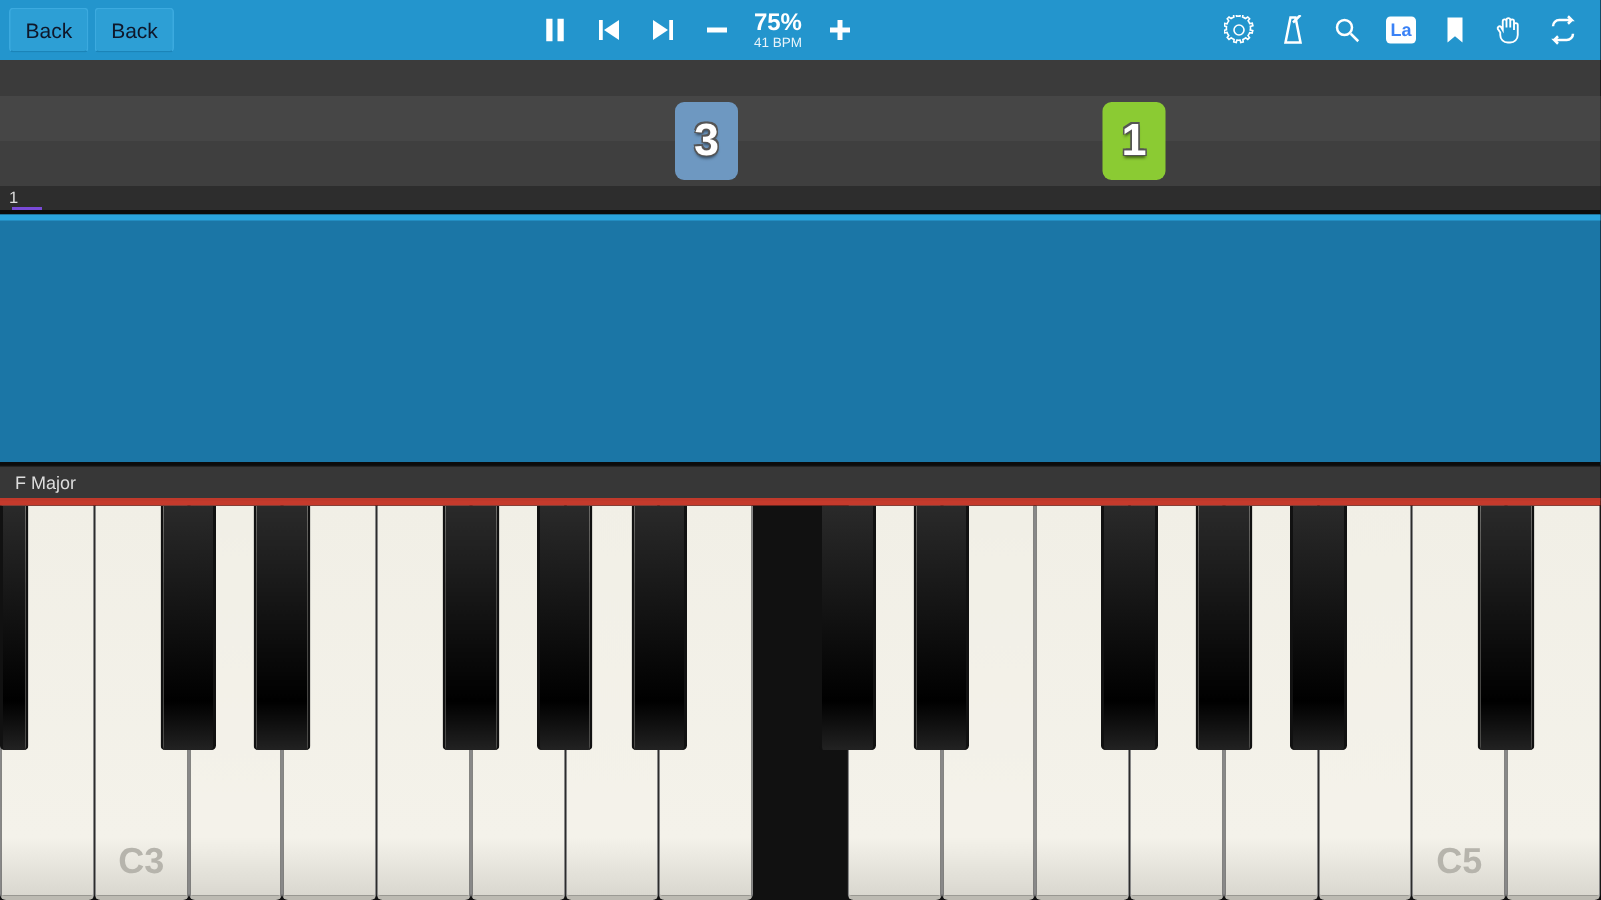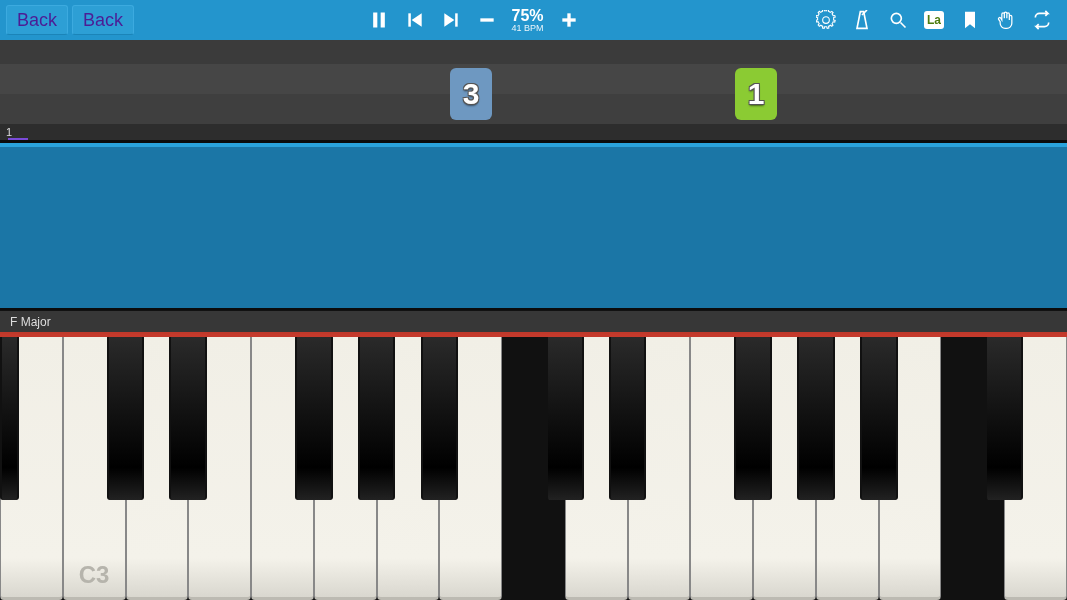--- a/index.html
+++ b/index.html
@@ -8,34 +8,34 @@
   
   .toolbar {
     position: absolute; left: 0; top: 0; width: 100%; height: 40px;
     background: #2395cd;
     display: flex; align-items: center; color: #fff;
   }
   .tb-btn {
     height: 30px; margin: 0 2px; padding: 0 10px;
     background: #2d9fd5;
     border: 1px solid #3caadf; border-bottom-color:#1b84b8;
-    color: #4c1d95; font-size: 18px; border-radius: 3px;
+    color: #0f172a; font-size: 14px; border-radius: 3px;
     display: inline-flex; align-items: center; justify-content: center;
     cursor: pointer;
   }
   .tb-btn:first-child { margin-left: 6px; }
   .tb-spacer { flex: 1; }
   .tb-center { display:flex; align-items:center; gap:6px; }
   .tb-icon { width: 30px; height: 30px; display:inline-flex; align-items:center; justify-content:center; cursor:pointer; }
   .tb-icon svg { width: 20px; height: 20px; fill: #fff; }
   .tb-right { display:flex; align-items:center; gap:6px; padding-right:10px;}
   .tempo-box { text-align:center; line-height:1; cursor:pointer; padding:0 4px;}
   .tempo-big { font-size:16px; font-weight:bold; }
   .tempo-small { font-size:9px; opacity:.9; }
-  .la-badge { background:#fff; color:#4d7c0f; font-weight:bold; font-size:12px; width:20px; height:18px; border-radius:3px; display:flex; align-items:center; justify-content:center;}
+  .la-badge { background:#fff; color:#3b82f6; font-weight:bold; font-size:12px; width:20px; height:18px; border-radius:3px; display:flex; align-items:center; justify-content:center;}
   
   
   .track-area {
     position:absolute; left:0; top:40px; width:100%; height:100px;
     background:#3b3b3b;
   }
   .time-ruler {
     position:absolute; left:0; top:0; width:100%; height:24px;
     background:#222; color:#ccc; font-size:10px;
     border-top:1px solid #111; border-bottom:1px solid #111;
@@ -217,20 +217,23 @@
       <div class="white-key" style="left: 251.059px; width: 62.7647px;"></div>
       <div class="white-key" style="left: 313.824px; width: 62.7647px;"></div>
       <div class="white-key" style="left: 376.588px; width: 62.7647px;"></div>
       <div class="white-key" style="left: 439.353px; width: 62.7647px;"></div>
       <div class="white-key" style="left: 564.882px; width: 62.7647px;"></div>
       <div class="white-key" style="left: 627.647px; width: 62.7647px;"></div>
       <div class="white-key" style="left: 690.412px; width: 62.7647px;"></div>
       <div class="white-key" style="left: 753.176px; width: 62.7647px;"></div>
       <div class="white-key" style="left: 815.941px; width: 62.7647px;"></div>
       <div class="white-key" style="left: 878.706px; width: 62.7647px;"></div>
+      <div class="white-key" style="left: 941.471px; width: 62.7647px;">
+        <div class="klabel">C5</div>
+      </div>
       <div class="white-key" style="left: 1004.24px; width: 62.7647px;"></div>
       <div class="black-key" style="width: 37.6588px; left: 106.7px;"></div>
       <div class="black-key" style="width: 37.6588px; left: 169.465px;"></div>
       <div class="black-key" style="width: 37.6588px; left: 294.994px;"></div>
       <div class="black-key" style="width: 37.6588px; left: 357.759px;"></div>
       <div class="black-key" style="width: 37.6588px; left: 420.524px;"></div>
       <div class="black-key" style="width: 37.6588px; left: 546.053px;"></div>
       <div class="black-key" style="width: 37.6588px; left: 608.818px;"></div>
       <div class="black-key" style="width: 37.6588px; left: 734.347px;"></div>
       <div class="black-key" style="width: 37.6588px; left: 797.112px;"></div>

